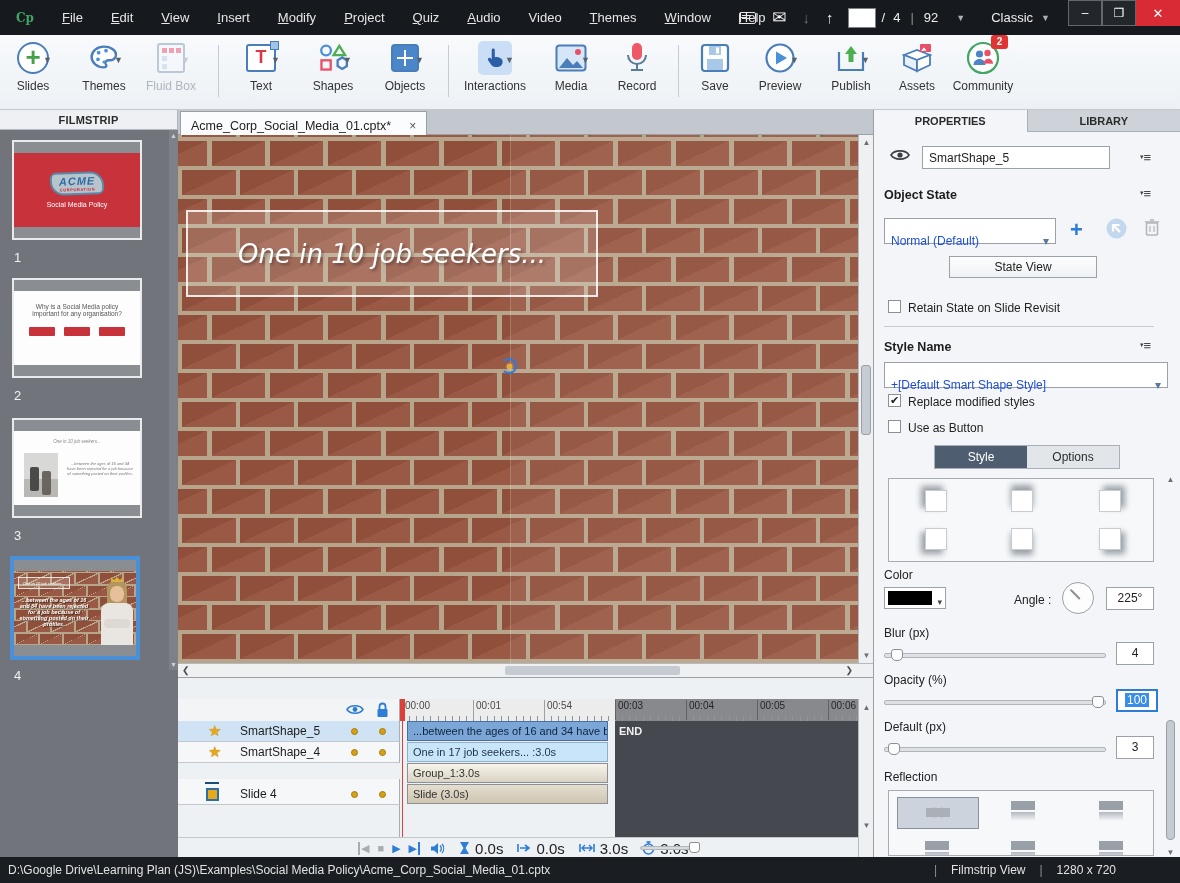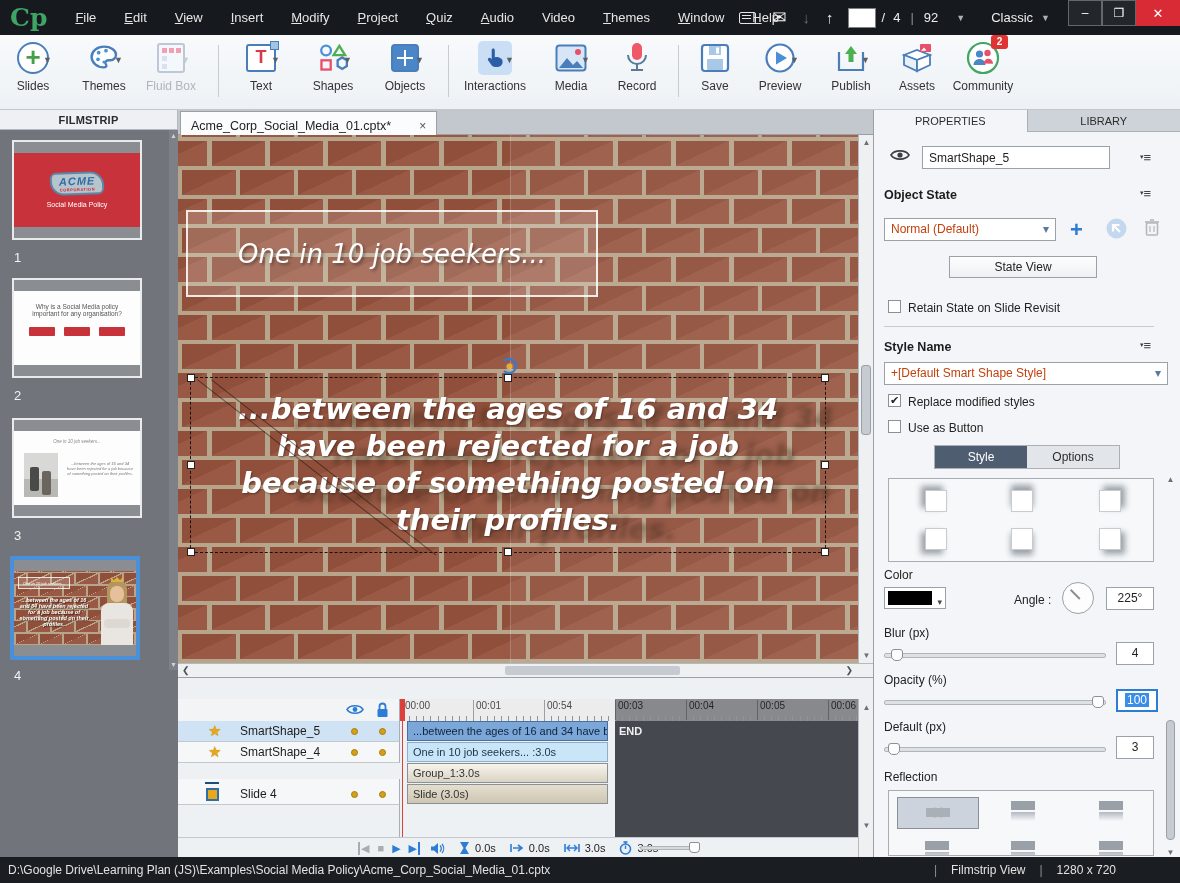--- a/index.html
+++ b/index.html
@@ -1,21 +1,21 @@
 <!DOCTYPE html>
 <html><head>
 <meta charset="utf-8">
 <style>
   * { margin:0; padding:0; box-sizing:border-box; }
   html,body { width:1180px; height:883px; font-family:"Liberation Sans",sans-serif; background:#222; overflow:hidden; }
   .app { position:relative; width:1180px; height:883px; background:#f2f4f7; }
 
   
   .menubar { position:absolute; left:0; top:0; width:1180px; height:35px; background:#16191d; display:flex; align-items:center; color:#e6e6e6; font-size:13px; }
-  .cp-logo { font-weight:bold; font-size:25px; color:#3fa564; margin:0 14px 0 10px; font-family:"DejaVu Serif",serif; }
+  .cp-logo { font-weight:bold; font-size:12px; color:#3fa564; margin:0 14px 0 16px; font-family:"DejaVu Serif",serif; }
   .menu-item { display:inline-block; padding:0 14px; line-height:35px; cursor:default; }
   .menu-item::first-letter { text-decoration:underline; }
   .menu-item.no-u::first-letter { text-decoration:none; }
   .mb-right { position:absolute; right:0; top:0; height:35px; display:flex; align-items:center; }
   .mb-ic { margin:0 8px; display:inline-flex; align-items:center; }
   .notes-ic { width:17px; height:12px; border:1.5px solid #e6e6e6; border-radius:2px; position:relative; }
   .notes-ic:before { content:""; position:absolute; left:2px; top:2px; width:9px; height:1.5px; background:#e6e6e6; box-shadow:0 3px 0 #e6e6e6; }
   .env-ic { color:#f0f0f0; font-size:17px; }
   .arr { font-size:15px; font-weight:bold; }
   .arr.dn { color:#6a6f75; }
@@ -77,21 +77,21 @@
   .womanm { position:absolute; right:2px; top:8px; width:34px; height:66px; }
   .womanm .hair { position:absolute; left:7px; top:2px; width:20px; height:26px; background:#b3955f; border-radius:8px 8px 4px 4px; }
   .womanm .crown { position:absolute; left:11px; top:-2px; width:12px; height:5px; background:#d9b23a; clip-path:polygon(0 100%,0 0,25% 60%,50% 0,75% 60%,100% 0,100% 100%); }
   .womanm .face { position:absolute; left:10px; top:7px; width:14px; height:16px; background:#e5c09a; border-radius:45%; }
   .womanm .body { position:absolute; left:1px; top:24px; width:32px; height:42px; background:#e9e6e1; border-radius:8px 8px 0 0; }
   .womanm .arms { position:absolute; left:4px; top:40px; width:26px; height:9px; background:#ddd8d1; border-radius:4px; }
 
   
   .canvas-col { position:absolute; left:178px; top:110px; width:695px; height:567px; background:#cfd4d9; }
   .tabbar { position:absolute; left:0; top:0; width:695px; height:25px; background:#c2c8ce; border-bottom:1px solid #9aa0a6; }
-  .doctab { position:absolute; left:2px; top:1px; height:28px; background:#fbfcfd; border:1px solid #9aa0a6; border-bottom:none; display:flex; align-items:center; padding:0 10px; gap:28px; font-size:12.5px; color:#222; }
+  .doctab { position:absolute; left:2px; top:1px; height:28px; background:#fbfcfd; border:1px solid #9aa0a6; border-bottom:none; display:flex; align-items:center; padding:0 10px; gap:18px; font-size:12.5px; color:#222; }
   .doctab .x { color:#555; font-size:12px; cursor:pointer; }
   .canvas { position:absolute; left:0; top:25px; width:680px; height:528px; overflow:hidden; background-color:#b7a58b; background-image:linear-gradient(335deg,#9a5944 23px,transparent 23px),linear-gradient(155deg,#8f4f3b 23px,transparent 23px),linear-gradient(335deg,#9a5944 23px,transparent 23px),linear-gradient(155deg,#8f4f3b 23px,transparent 23px); background-size:58px 58px; background-position:0 2px,4px 35px,29px 31px,34px 6px; }
   .seam { position:absolute; top:0; bottom:0; width:435px; left:332px; background:rgba(255,255,255,.06); border-left:1px solid rgba(255,255,255,.18); border-right:1px solid rgba(255,255,255,.18); }
   .cap1 { position:absolute; left:8px; top:75px; width:412px; height:87px; border:2px solid rgba(255,255,255,.85); background:rgba(255,255,255,.16); display:flex; align-items:center; justify-content:center; }
   .cap1 span { color:#fdfdfd; font-size:26px; font-style:italic; font-family:"DejaVu Sans",sans-serif; text-shadow:2px 2px 3px rgba(0,0,0,.35); }
   .sel-shape { position:absolute; left:12px; top:242px; width:636px; height:176px; border:1px dashed rgba(10,10,10,.9); }
   .sel-shape .txt { position:absolute; inset:0; display:flex; align-items:center; justify-content:center; text-align:center; color:#fff; font-size:29px; line-height:37px; font-weight:bold; font-style:italic; font-family:"DejaVu Sans",sans-serif; white-space:pre-line; text-shadow:56px 9px 5px rgba(70,45,30,.5), 1px 1px 2px rgba(60,35,25,.6); }
   .handle { position:absolute; width:8px; height:8px; background:#fff; border:1px solid #222; }
   .diag { position:absolute; width:1px; background:rgba(25,18,12,.55); transform-origin:top left; }
   .rotate-h { position:absolute; left:323px; top:223px; width:16px; height:16px; border:2.5px solid #2d7cd6; border-radius:50%; border-left-color:transparent; }
@@ -99,28 +99,28 @@
   .vscroll { position:absolute; left:680px; top:25px; width:15px; height:528px; background:#eef0f2; border-left:1px solid #b5bac0; }
   .vscroll .sa { width:15px; font-size:8px; color:#6b7077; text-align:center; position:absolute; }
   .vscroll .vthumb { position:absolute; left:2px; top:230px; width:10px; height:70px; background:#c6cbd1; border:1px solid #9aa0a6; border-radius:3px; }
   .hscroll { position:absolute; left:0; top:553px; width:695px; height:14px; background:#eef0f2; border-top:1px solid #b5bac0; }
   .hscroll .sa { position:absolute; top:1px; font-size:9px; color:#4a4f55; }
   .hscroll .hthumb { position:absolute; left:327px; top:2px; width:175px; height:9px; background:#c6cbd1; border-radius:2px; }
 
   
   .props { position:absolute; left:873px; top:110px; width:307px; height:747px; background:#f3f5f8; border-left:1px solid #9aa0a6; font-size:12px; color:#222; }
   .ptabs { display:flex; height:22px; }
-  .ptab { flex:1; text-align:center; font-size:11px; font-weight:normal; line-height:22px; color:#2b2b2b; cursor:pointer; }
+  .ptab { flex:1; text-align:center; font-size:11px; font-weight:bold; line-height:22px; color:#2b2b2b; cursor:pointer; }
   .ptab.active { background:#f3f5f8; }
   .ptab.inactive { background:#ced3d9; border-left:1px solid #aab0b6; border-bottom:1px solid #aab0b6; }
   .heading { font-weight:bold; font-size:12.5px; color:#1c1c1c; }
   .menu-ic { color:#444; font-size:13px; letter-spacing:-1px; }
   .menu-ic:before { content:"▾"; font-size:7px; vertical-align:3px; margin-right:1px; }
   .pinput { position:absolute; height:23px; background:#fff; border:1px solid #9aa1a8; font-size:12px; padding:0 6px; color:#222; font-family:"Liberation Sans",sans-serif; }
-  .pdrop { position:absolute; height:23px; background:#fff; border:1px solid #9aa1a8; line-height:21px; padding:0 6px; color:#c2410c; cursor:pointer; }
+  .pdrop { position:absolute; height:23px; background:#fff; border:1px solid #9aa1a8; line-height:21px; padding:12px 6px; color:#1d4ed8; cursor:pointer; }
   .pdrop:after { content:"▾"; position:absolute; right:6px; color:#5a7a9a; }
   .pbtn { position:absolute; height:22px; background:linear-gradient(#fdfdfd,#eef1f4); border:1px solid #9aa1a8; text-align:center; line-height:20px; cursor:pointer; }
   .cb { position:absolute; width:13px; height:13px; background:#fff; border:1px solid #8a9096; font-size:11px; line-height:12px; text-align:center; color:#222; cursor:pointer; }
   .cb.checked:after { content:"✔"; position:relative; top:-1px; }
   .cblbl { position:absolute; font-size:12px; color:#222; }
   .divider { position:absolute; left:10px; width:270px; height:1px; background:#c6cbd1; }
   .seg { position:absolute; left:60px; width:186px; height:24px; display:flex; border:1px solid #aab0b6; background:#e2e6ea; }
   .seg .s { flex:1; text-align:center; line-height:22px; font-size:12px; cursor:pointer; color:#2b2b2b; }
   .seg .s.active { background:#4f5d70; color:#fff; }
   .presetbox { position:absolute; left:14px; top:368px; width:266px; height:84px; border:1px solid #a8adb3; background:#f6f8fa; }
@@ -175,21 +175,21 @@
   .tbar.b3 { top:42px; background:linear-gradient(#f7f4ec,#d9d3c3); color:#333; }
   .tbar.b4 { top:63px; background:linear-gradient(#e4decf,#cfc6b2); color:#333; }
   .endlab { position:absolute; left:219px; top:4px; color:#f0f0f0; font-size:11px; font-weight:bold; }
   .playhead-grip { position:absolute; left:222px; top:21px; width:5px; height:22px; background:#dd4038; }
   .playhead-line { position:absolute; left:224px; top:43px; width:1px; height:116px; background:#dd4038; }
   .tl-filler-l { position:absolute; left:0; top:127px; width:222px; height:32px; background:#eef1f4; border-right:1px solid #a9aeb4; }
   .tl-controls { position:absolute; left:0; top:159px; width:680px; height:21px; background:#eef1f4; border-top:1px solid #c3c8cd; display:flex; align-items:center; }
   .pc { margin-left:8px; font-size:11px; }
   .pc.gray { color:#a8adb3; }
   .pc.blue { color:#2d7cd6; }
-  .tlv { font-size:11px; color:#222; margin-left:5px; }
+  .tlv { font-size:15px; color:#222; margin-left:5px; }
   .tlic { margin-left:14px; display:inline-flex; align-items:center; }
   .zoomslider { position:absolute; left:462px; top:8px; width:60px; height:4px; background:#d6dadf; border:1px solid #b0b5ba; border-radius:2px; }
   .zoomslider .zt { position:absolute; left:48px; top:-5px; width:11px; height:11px; background:#fdfdfd; border:1px solid #8a9096; border-radius:2px 2px 4px 4px; }
   .tl-scroll { position:absolute; left:680px; top:21px; width:15px; height:159px; background:#eef0f2; border-left:1px solid #b5bac0; }
   .tl-scroll .sa { position:absolute; width:15px; text-align:center; font-size:8px; color:#6b7077; }
 
   
   .statusbar { position:absolute; left:0; top:857px; width:1180px; height:26px; background:#1a1d21; color:#e2e2e2; font-size:12px; display:flex; align-items:center; }
   .sb-path { margin-left:8px; }
   .sb-right { position:absolute; right:10px; display:flex; align-items:center; gap:14px; }
@@ -459,36 +459,20 @@
       <div class="doctab">
         <span>Acme_Corp_Social_Media_01.cptx*</span>
         <span class="x">×</span>
       </div>
     </div>
     <div class="canvas">
       <div class="seam"></div>
       <div class="cap1">
         <span>One in 10 job seekers...</span>
       </div>
-      <div class="sel-shape">
-        <div class="txt">...between the ages of 16 and 34
-have been rejected for a job
-because of something posted on
-their profiles.</div>
-        <div class="diag" style="left:6px; top:2px; height:280px; transform:rotate(-52deg);"></div>
-        <div class="diag" style="left:20px; top:2px; height:285px; transform:rotate(-52deg);"></div>
-        <div class="handle" style="left:-4px; top:-4px"></div>
-        <div class="handle" style="left:50%; top:-4px; margin-left:-4px"></div>
-        <div class="handle" style="right:-4px; top:-4px"></div>
-        <div class="handle" style="left:-4px; top:50%; margin-top:-4px"></div>
-        <div class="handle" style="right:-4px; top:50%; margin-top:-4px"></div>
-        <div class="handle" style="left:-4px; bottom:-4px"></div>
-        <div class="handle" style="left:50%; bottom:-4px; margin-left:-4px"></div>
-        <div class="handle" style="right:-4px; bottom:-4px"></div>
-      </div>
       <div class="rotate-h"></div>
     </div>
     <div class="vscroll">
       <span class="sa" style="top:3px">▲</span>
       <div class="vthumb"></div>
       <span class="sa" style="bottom:3px">▼</span>
     </div>
     <div class="hscroll">
       <span class="sa" style="left:4px">❮</span>
       <div class="hthumb"></div>
@@ -683,21 +667,21 @@
         <span class="sld-ic"></span>
         <span class="nm">Slide 4</span>
         <span class="dot" style="left:173px"></span>
         <span class="dot" style="left:201px"></span>
       </div>
     </div>
 
     <div class="barzone">
       <div class="lightstrip"></div>
       <div class="tbar b1">...between the ages of 16 and 34 have bee...</div>
-      <div class="tbar b2">One in 10 job seekers...  :3.0s</div>
+      <div class="tbar b2">One in 17 job seekers...  :3.0s</div>
       <div class="tbar b3">Group_1:3.0s</div>
       <div class="tbar b4">Slide (3.0s)</div>
       <div class="endlab">END</div>
     </div>
 
     <div class="playhead-grip"></div>
     <div class="playhead-line"></div>
     <div class="tl-filler-l"></div>
 
     <div class="tl-controls">

